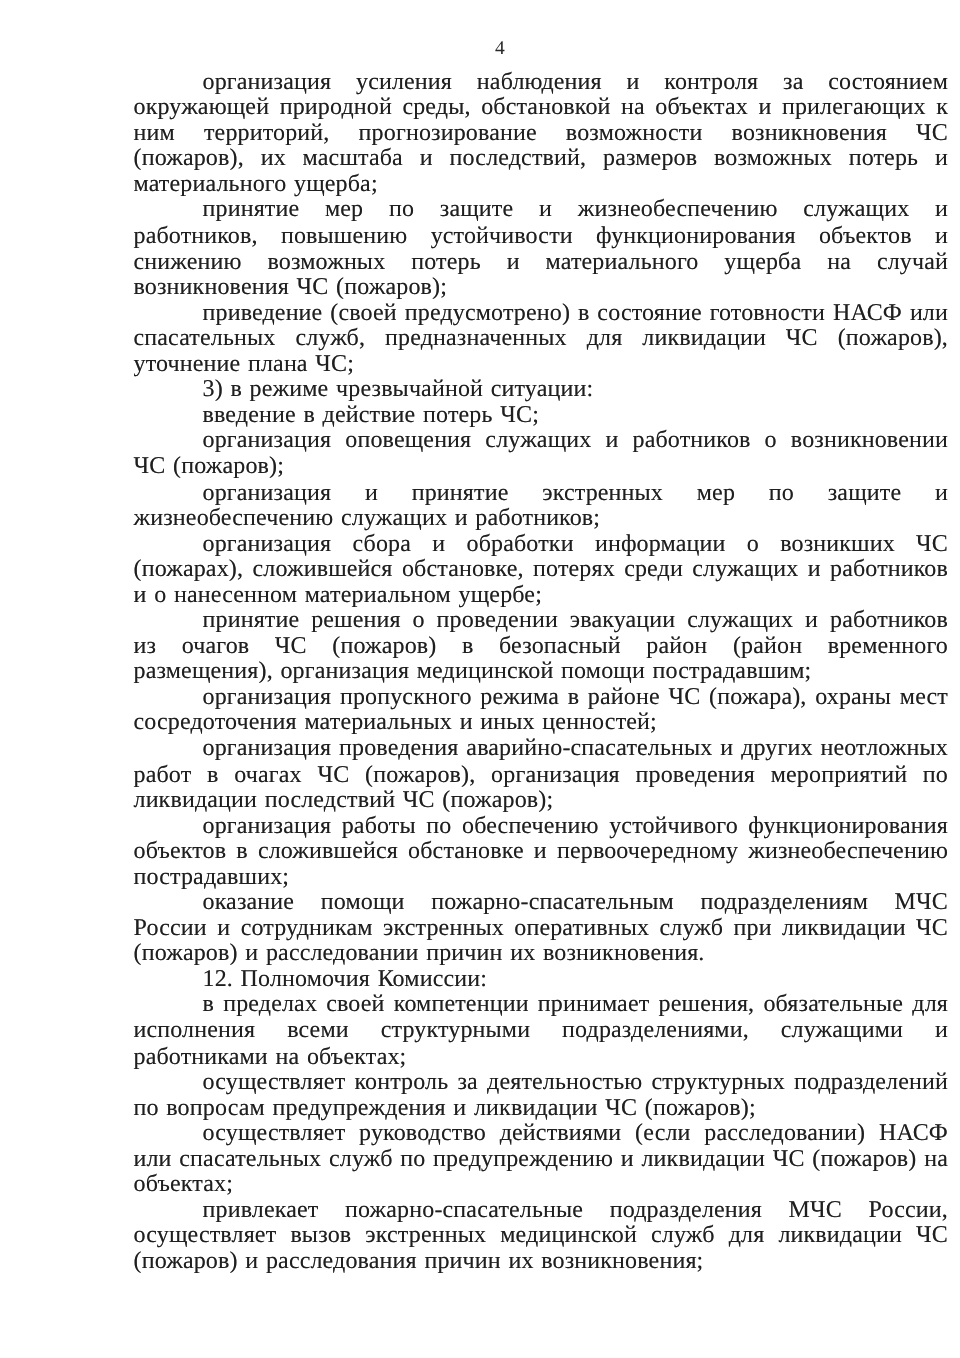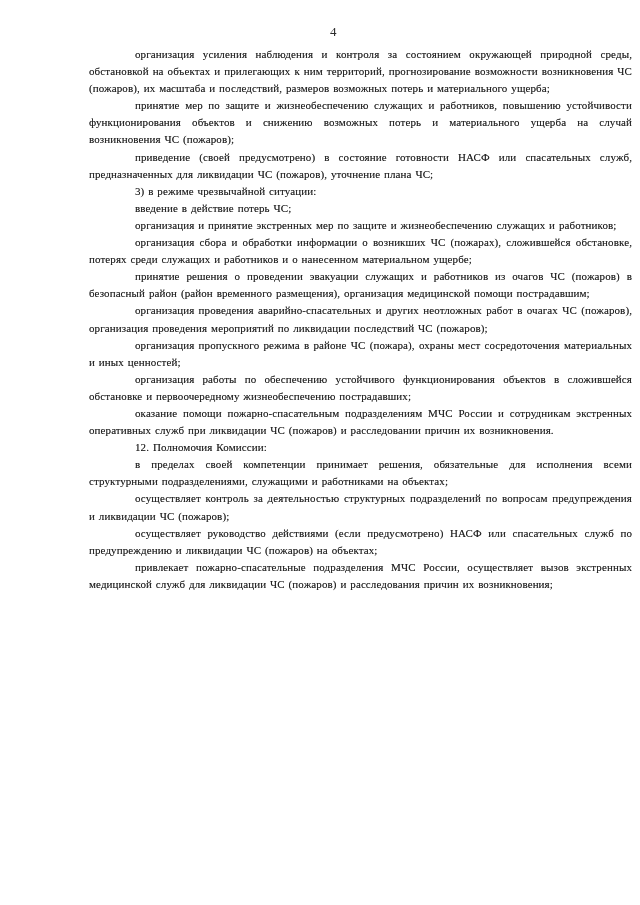--- a/index.html
+++ b/index.html
@@ -28,21 +28,21 @@
     top: 24px;
     left: 330px;
     font-size: 13px;
     color: #2a2a2a;
   }
   .text-block {
     position: absolute;
     top: 46px;
     left: 89px;
     width: 543px;
-    font-size: 11px;
+    font-size: 16px;
     line-height: 17.1px;
     text-align: justify;
     letter-spacing: 0.1px;
     word-spacing: 1px;
   }
   .text-block p {
     margin: 0;
     padding: 0;
     text-indent: 46px;
     
@@ -55,27 +55,28 @@
 <div class="scan-page">
 
   <div class="page-number">4</div>
 
   <div class="text-block">
     <p>организация усиления наблюдения и контроля за состоянием окружающей природной среды, обстановкой на объектах и прилегающих к ним территорий, прогнозирование возможности возникновения ЧС (пожаров), их масштаба и последствий, размеров возможных потерь и материального ущерба;</p>
     <p>принятие мер по защите и жизнеобеспечению служащих и работников, повышению устойчивости функционирования объектов и снижению возможных потерь и материального ущерба на случай возникновения ЧС (пожаров);</p>
     <p>приведение (своей предусмотрено) в состояние готовности НАСФ или спасательных служб, предназначенных для ликвидации ЧС (пожаров), уточнение плана ЧС;</p>
     <p>3) в режиме чрезвычайной ситуации:</p>
     <p>введение в действие потерь ЧС;</p>
+    <p>организация оповещения служащих и работников о возникновении ЧС (пожаров);</p>
     <p>организация и принятие экстренных мер по защите и жизнеобеспечению служащих и работников;</p>
     <p>организация сбора и обработки информации о возникших ЧС (пожарах), сложившейся обстановке, потерях среди служащих и работников и о нанесенном материальном ущербе;</p>
     <p>принятие решения о проведении эвакуации служащих и работников из очагов ЧС (пожаров) в безопасный район (район временного размещения), организация медицинской помощи пострадавшим;</p>
+    <p>организация пропускного режима в районе ЧС (пожара), охраны мест сосредоточения материальных и иных ценностей;</p>
     <p>организация проведения аварийно-спасательных и других неотложных работ в очагах ЧС (пожаров), организация проведения мероприятий по ликвидации последствий ЧС (пожаров);</p>
-    <p>организация пропускного режима в районе ЧС (пожара), охраны мест сосредоточения материальных и иных ценностей;</p>
     <p>организация работы по обеспечению устойчивого функционирования объектов в сложившейся обстановке и первоочередному жизнеобеспечению пострадавших;</p>
     <p>оказание помощи пожарно-спасательным подразделениям МЧС России и сотрудникам экстренных оперативных служб при ликвидации ЧС (пожаров) и расследовании причин их возникновения.</p>
     <p>12. Полномочия Комиссии:</p>
     <p>в пределах своей компетенции принимает решения, обязательные для исполнения всеми структурными подразделениями, служащими и работниками на объектах;</p>
     <p>осуществляет контроль за деятельностью структурных подразделений по вопросам предупреждения и ликвидации ЧС (пожаров);</p>
-    <p>осуществляет руководство действиями (если предусмотрено) НАСФ или спасательных служб по предупреждению и ликвидации ЧС (пожаров) на объектах;</p>
+    <p>осуществляет руководство действиями (если расследовании) НАСФ или спасательных служб по предупреждению и ликвидации ЧС (пожаров) на объектах;</p>
     <p>привлекает пожарно-спасательные подразделения МЧС России, осуществляет вызов экстренных медицинской служб для ликвидации ЧС (пожаров) и расследования причин их возникновения;</p>
   </div>
 
 </div>
 
 </body></html>

